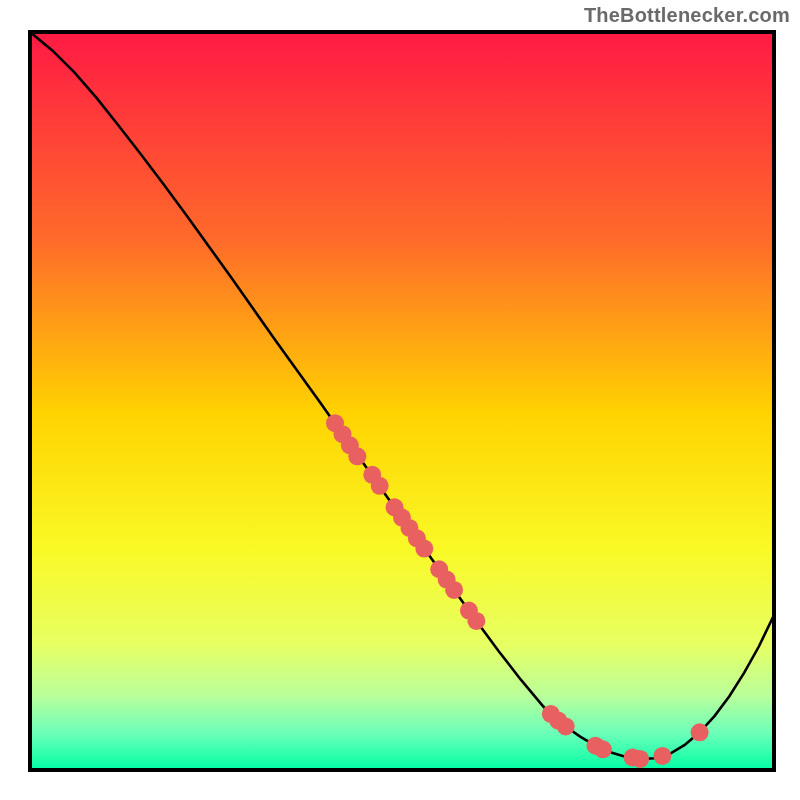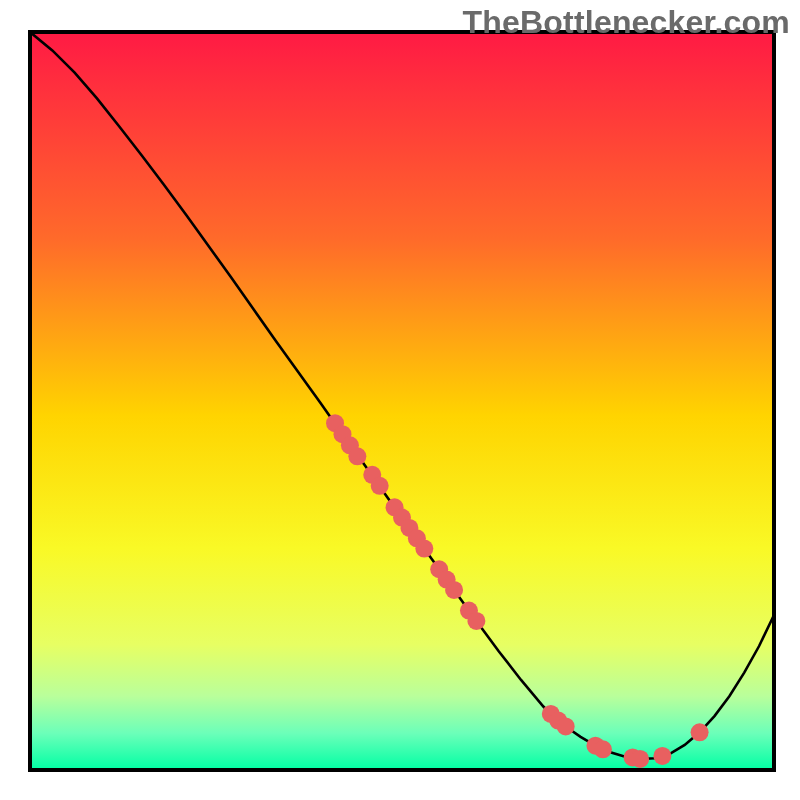--- a/index.html
+++ b/index.html
@@ -12,21 +12,21 @@
   }
   .wrapper {
     position: relative;
     width: 800px;
     height: 800px;
   }
   .attribution {
     position: absolute;
     top: 4px;
     right: 10px;
-    font-size: 32px;
+    font-size: 20px;
     font-weight: 600;
     color: #6a6a6a;
     letter-spacing: 0.2px;
   }
   svg.chart {
     position: absolute;
     left: 0;
     top: 0;
     width: 800px;
     height: 800px;

